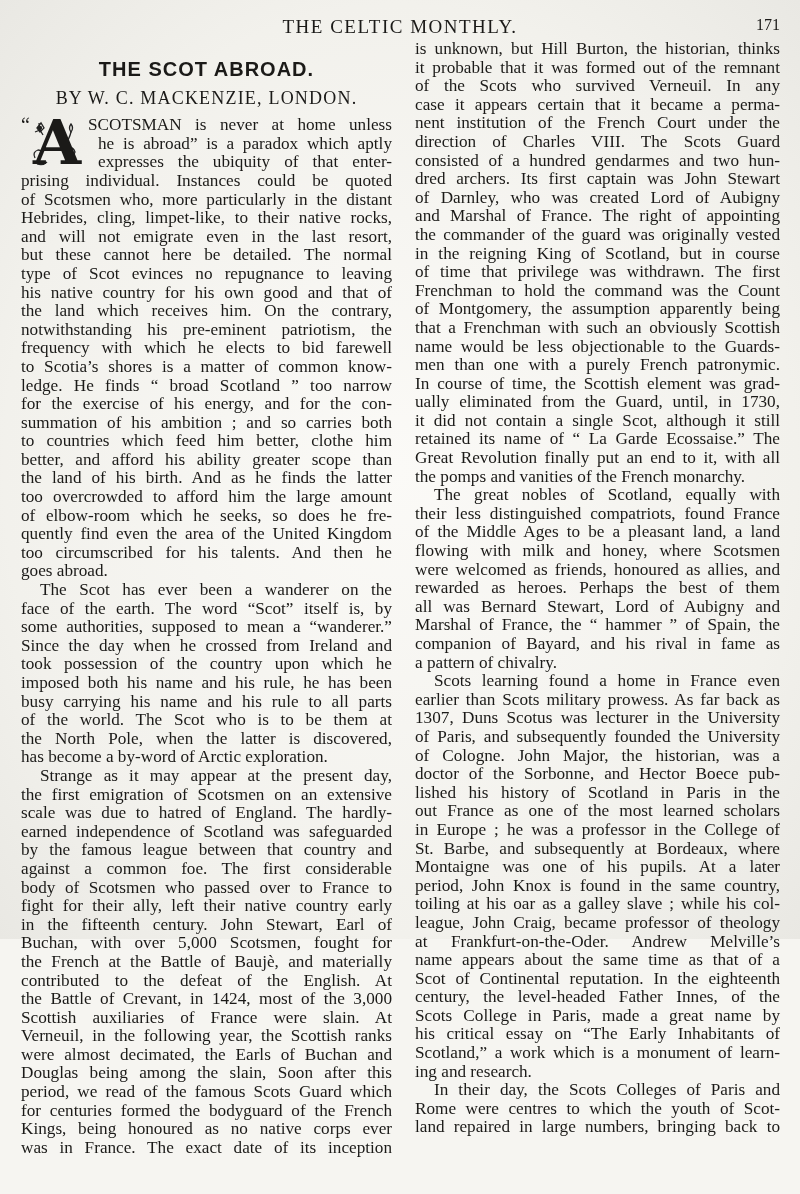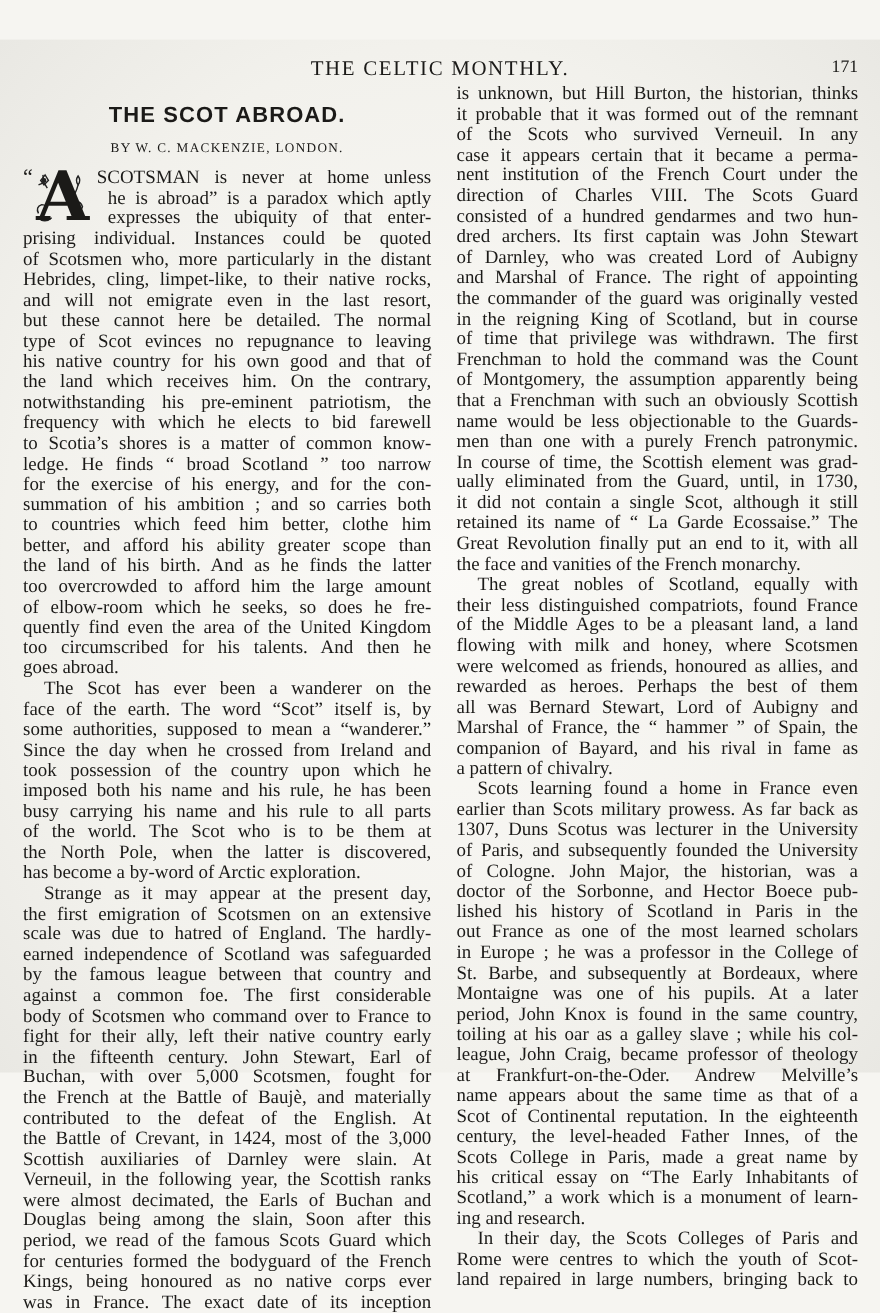--- a/index.html
+++ b/index.html
@@ -6,21 +6,20 @@
   body {
     width:800px; height:1194px; overflow:hidden;
     background:#f6f5f1;
     color:#1b1a18;
     font-family:"DejaVu Serif", "Liberation Serif", serif;
     position:relative;
   }
   .page {
     position:absolute; left:0; top:0; width:800px; height:939px;
     background: radial-gradient(ellipse at 50% 50%, #fbfaf7 0%, #f2f1ec 70%, #e9e8e3 100%);
-    margin-top: 36px;
   }
   .running-head {
     position:absolute; top:16px; left:0; width:800px; height:24px;
   }
   .running-title {
     position:absolute; left:0; width:800px; text-align:center;
     font-family:"Liberation Serif", serif; font-size:19px; letter-spacing:1.5px;
     top:0;
   }
   .page-number {
@@ -34,21 +33,21 @@
     text-align:justify;
   }
   .col-left { left:21px; width:371px; top:60px; }
   .col-right { left:415px; width:365px; top:40px; }
   .article-title {
     font-family:"Liberation Sans", sans-serif; font-weight:bold;
     font-size:20px; letter-spacing:1px; text-align:center;
     margin:0 0 10px 0; padding-top:0;
   }
   .byline {
-    font-family:"Liberation Serif", serif; font-size:12px; letter-spacing:1.2px;
+    font-family:"Liberation Serif", serif; font-size:18px; letter-spacing:1.2px;
     text-align:center; margin:0 0 9px 0;
   }
   .line { display:block; text-align:justify; text-align-last:justify; white-space:nowrap; height:18.6px; }
   .line.last { text-align-last:left; }
   .line.indent { padding-left:19px; }
   .dropcap-wrap { position:relative; }
   .dropcap {
     position:absolute; left:0; top:2px; width:60px; height:56px;
   }
   .dropcap .quote {
@@ -128,28 +127,28 @@
           <span class="line ">busy carrying his name and his rule to all parts</span>
           <span class="line ">of the world.  The Scot who is to be them at</span>
           <span class="line ">the North Pole, when the latter is discovered,</span>
           <span class="line last">has become a by-word of Arctic exploration.</span>
           <span class="line indent">Strange as it may appear at the present day,</span>
           <span class="line ">the first emigration of Scotsmen on an extensive</span>
           <span class="line ">scale was due to hatred of England.  The hardly-</span>
           <span class="line ">earned independence of Scotland was safeguarded</span>
           <span class="line ">by the famous league between that country and</span>
           <span class="line ">against a common foe.  The first considerable</span>
-          <span class="line ">body of Scotsmen who command over to France to</span>
+          <span class="line ">body of Scotsmen who passed over to France to</span>
           <span class="line ">fight for their ally, left their native country early</span>
           <span class="line ">in the fifteenth century.  John Stewart, Earl of</span>
           <span class="line ">Buchan, with over 5,000 Scotsmen, fought for</span>
           <span class="line ">the French at the Battle of Baujè, and materially</span>
           <span class="line ">contributed to the defeat of the English.  At</span>
           <span class="line ">the Battle of Crevant, in 1424, most of the 3,000</span>
-          <span class="line ">Scottish auxiliaries of Darnley were slain.  At</span>
+          <span class="line ">Scottish auxiliaries of France were slain.  At</span>
           <span class="line ">Verneuil, in the following year, the Scottish ranks</span>
           <span class="line ">were almost decimated, the Earls of Buchan and</span>
           <span class="line ">Douglas being among the slain,  Soon after this</span>
           <span class="line ">period, we read of the famous Scots Guard which</span>
           <span class="line ">for centuries formed the bodyguard of the French</span>
           <span class="line ">Kings, being honoured as no native corps ever</span>
           <span class="line ">was in France.  The exact date of its inception</span>
         </div>
     </div>
   </div>
@@ -172,21 +171,21 @@
         <span class="line ">Frenchman to hold the command was the Count</span>
         <span class="line ">of Montgomery, the assumption apparently being</span>
         <span class="line ">that a Frenchman with such an obviously Scottish</span>
         <span class="line ">name would be less objectionable to the Guards-</span>
         <span class="line ">men than one with a purely French patronymic.</span>
         <span class="line ">In course of time, the Scottish element was grad-</span>
         <span class="line ">ually eliminated from the Guard, until, in 1730,</span>
         <span class="line ">it did not contain a single Scot, although it still</span>
         <span class="line ">retained its name of “ La Garde Ecossaise.”  The</span>
         <span class="line ">Great Revolution finally put an end to it, with all</span>
-        <span class="line last">the face and vanities of the French monarchy.</span>
+        <span class="line last">the pomps and vanities of the French monarchy.</span>
         <span class="line indent">The great nobles of Scotland, equally with</span>
         <span class="line ">their less distinguished compatriots, found France</span>
         <span class="line ">of the Middle Ages to be a pleasant land, a land</span>
         <span class="line ">flowing with milk and honey, where Scotsmen</span>
         <span class="line ">were welcomed as friends, honoured as allies, and</span>
         <span class="line ">rewarded as heroes.  Perhaps the best of them</span>
         <span class="line ">all was Bernard Stewart, Lord of Aubigny and</span>
         <span class="line ">Marshal of France, the “ hammer ” of Spain, the</span>
         <span class="line ">companion of Bayard, and his rival in fame as</span>
         <span class="line last">a pattern of chivalry.</span>

